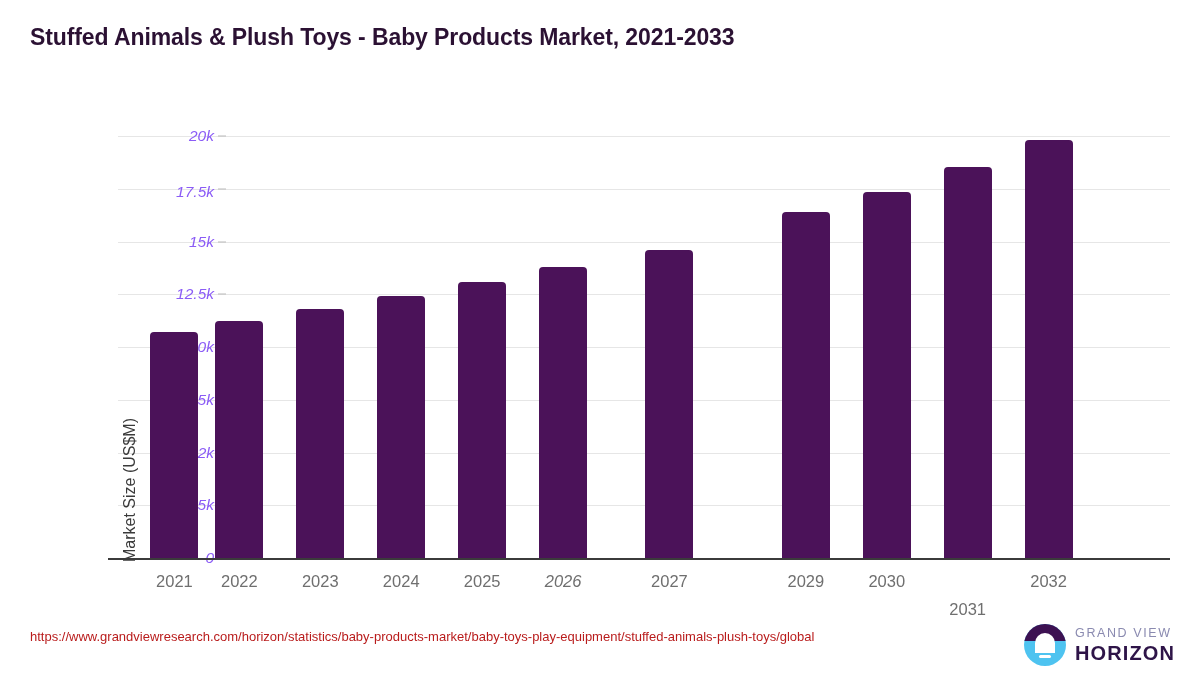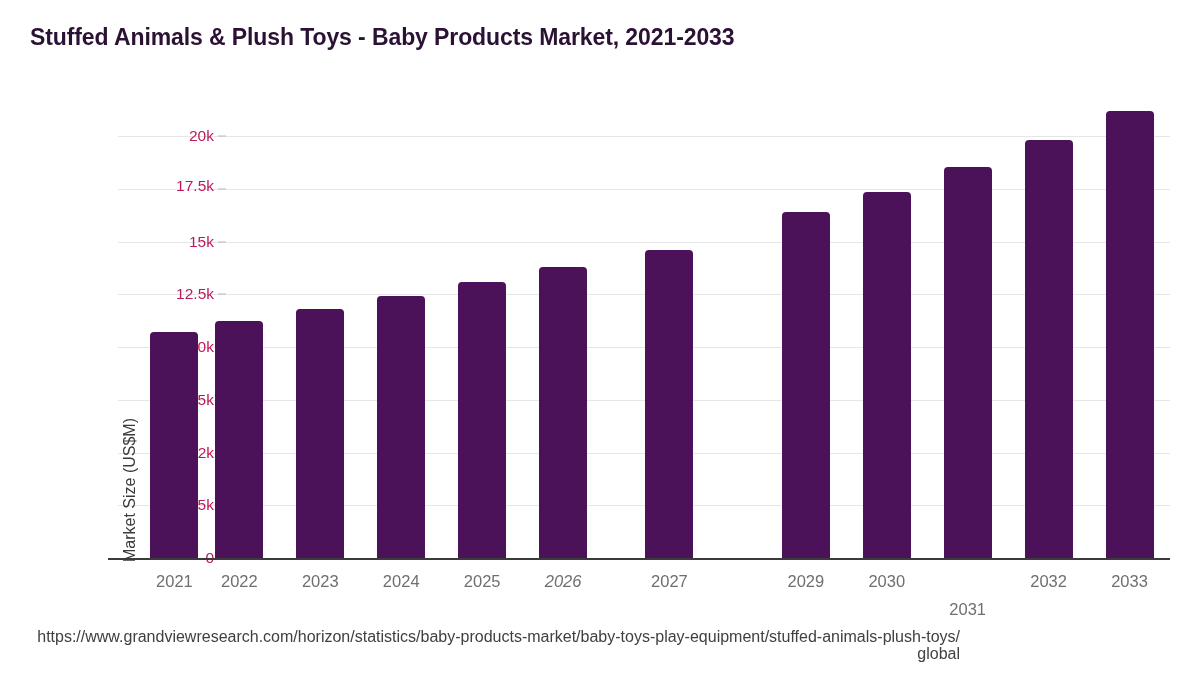--- a/index.html
+++ b/index.html
@@ -69,23 +69,24 @@
     left: 0;
     top: 0;
     width: 118px;
     height: 100%;
   }
   .y-ticklabel {
     position: absolute;
     right: 22px;
     transform: translateY(-50%);
     font-size: 15.5px;
-    color: #be185d;
+    color: #8b5cf6;
     white-space: nowrap;
     text-align: right;
+    font-style: italic;
   }
   .y-tickmark {
     position: absolute;
     right: 10px;
     width: 8px;
     height: 1px;
     background: #b9b9b9;
     transform: translateY(-50%);
   }
   .y-axis-title {
@@ -130,25 +131,24 @@
     font-size: 16.5px;
     color: #6f6f6f;
   }
 
   
   .source-url {
     position: absolute;
     left: 30px;
     top: 628px;
     width: 930px;
-    font-size: 16px;
+    font-size: 13px;
     line-height: 17px;
-    color: #404040;
+    color: #b91c1c;
     word-break: break-all;
-    text-align: right;
   }
 
   .logo {
     position: absolute;
     right: 25px;
     top: 624px;
     display: flex;
     align-items: center;
     gap: 9px;
   }
@@ -247,21 +247,21 @@
         <div class="y-ticklabel" style="top: 316.5px;">2k</div>
         <div class="y-tickmark" style="top: 263.75px;"></div>
         <div class="y-ticklabel" style="top: 263.75px;">7.5k</div>
         <div class="y-tickmark" style="top: 211px;"></div>
         <div class="y-ticklabel" style="top: 211px;">10k</div>
         <div class="y-tickmark" style="top: 158.25px;"></div>
         <div class="y-ticklabel" style="top: 158.25px;">12.5k</div>
         <div class="y-tickmark" style="top: 105.5px;"></div>
         <div class="y-ticklabel" style="top: 105.5px;">15k</div>
         <div class="y-tickmark" style="top: 52.75px;"></div>
-        <div class="y-ticklabel" style="top: 50px; margin-left: 7px;">17.5k</div>
+        <div class="y-ticklabel" style="top: 56px; margin-left: 7px;">17.5k</div>
         <div class="y-tickmark" style="top: 0px;"></div>
         <div class="y-ticklabel" style="top: 0px;">20k</div>
       </div>
 
     <div class="y-axis-title">Market Size (US$M)</div>
 
     <div class="bars-layer" id="bars-layer">
         <div class="bar-col" style="left: 16px; width: 80.9231px;">
           <div class="bar" title="2021: 10700" style="height: 225.77px; background: rgb(75, 18, 89); left: 16.4615px;"></div>
           <div class="x-ticklabel" style="width: 80.9231px;">2021</div>
@@ -299,26 +299,34 @@
           <div class="x-ticklabel" style="width: 80.9231px; text-align: center;">2030</div>
         </div>
         <div class="bar-col" style="left: 809.231px; width: 80.9231px;">
           <div class="bar" title="2031: 18550" style="height: 391.405px; background: rgb(75, 18, 89); left: 16.4615px;"></div>
           <div class="x-ticklabel" style="width: 80.9231px; margin-top: 28px;">2031</div>
         </div>
         <div class="bar-col" style="left: 890.154px; width: 80.9231px;">
           <div class="bar" title="2032: 19800" style="height: 417.78px; background: rgb(75, 18, 89); left: 16.4615px;"></div>
           <div class="x-ticklabel" style="width: 80.9231px;">2032</div>
         </div>
-        <div class="bar-col" style="left: 971.077px; width: 80.9231px;">
-          <div class="bar" title="2033: 21200" style="height: 447.32px; background: rgb(75, 18, 89); left: 16.4615px;"></div>
-          <div class="x-ticklabel" style="width: 80.9231px;">2033</div>
-        </div>
       </div>
 
     <div class="axis-baseline"></div>
 
   </div>
 
   <div class="source-url">https://www.grandviewresearch.com/horizon/statistics/baby-products-market/baby-toys-play-equipment/stuffed-animals-plush-toys/global</div>
 
+  <div class="logo">
+    <div class="logo-mark">
+      <div class="top-half"></div>
+      <div class="dome"></div>
+      <div class="bar1"></div>
+      <div class="bar2"></div>
+    </div>
+    <div class="logo-text">
+      <div class="logo-top">GRAND VIEW</div>
+      <div class="logo-bottom">HORIZON</div>
+    </div>
+  </div>
 
 </div>
 
 </body></html>

